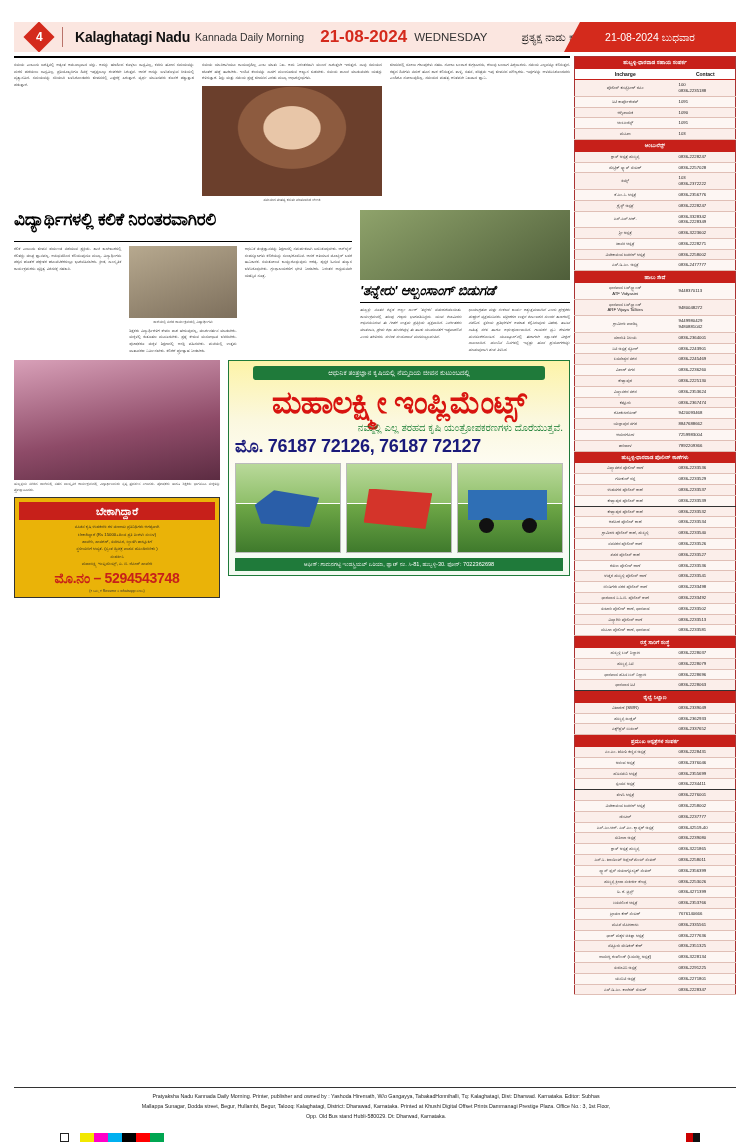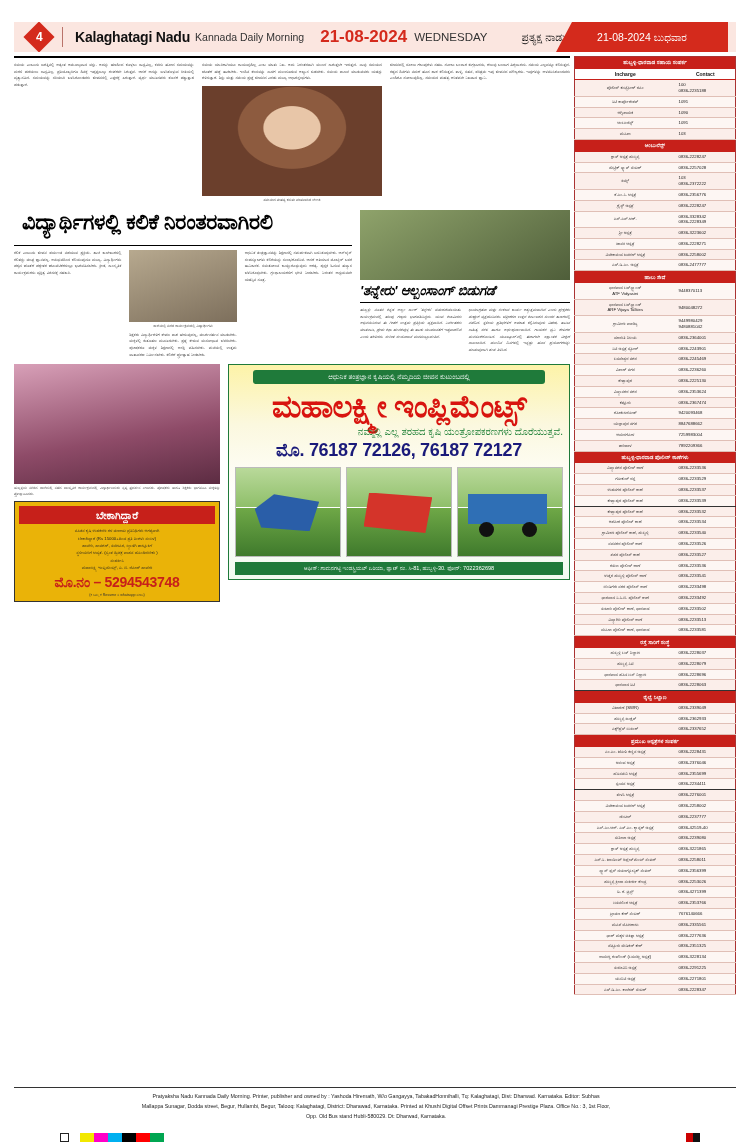--- a/index.html
+++ b/index.html
@@ -22,21 +22,21 @@
     flex:none;
   }
   .mh-logo span { transform:rotate(-45deg); color:#fff; font-weight:bold; font-size:12px; }
   .mh-sep { width:1px; height:20px; background:#b9736a; margin:0 12px; flex:none; }
   .mh-title { font-size:14px; font-weight:bold; color:#111; letter-spacing:-.2px; }
   .mh-sub { font-size:10.5px; color:#333; margin-left:5px; }
   .mh-date { font-size:17px; font-weight:bold; color:#d42a1c; margin-left:16px; }
   .mh-day { font-size:11.5px; color:#333; margin-left:7px; }
   .mh-kn { font-size:11px; color:#111; margin-left:34px; }
   .mh-redtab {
-    position:absolute; right:8px; top:0; height:30px; width:172px;
+    position:absolute; right:0; top:0; height:30px; width:172px;
     background:#d42a1c; color:#fff; font-size:10.5px;
     display:flex; align-items:center; justify-content:center;
     clip-path: polygon(16px 0, 100% 0, 100% 100%, 0 100%);
   }
 
   
   .body-wrap { position:absolute; left:14px; top:56px; width:722px; }
   .content { width:556px; position:absolute; left:0; top:0; }
   .sidebar { position:absolute; left:560px; top:0; width:162px; }
 
@@ -57,22 +57,22 @@
 
   
   .photo { background:#c8bca8; position:relative; overflow:hidden; }
   .photo.portrait {
     background: radial-gradient(ellipse at 50% 38%, #e8c6a8 0 22%, #8d5b3f 23% 42%, #6b3f2c 43% 100%);
   }
   .cap { font-size:3.8px; color:#333; text-align:center; padding-top:2px; line-height:1.5; }
 
   
   .headline2 {
-    font-size:21px; font-weight:bold; color:#000; white-space:nowrap;
-    letter-spacing:-.3px; padding-bottom:11px;margin-left:8px;
+    font-size:17px; font-weight:bold; color:#000; white-space:nowrap;
+    letter-spacing:-.3px; padding-bottom:11px;
   }
   .headline3 {
     font-size:13.5px; font-weight:bold; color:#000; white-space:nowrap;
     letter-spacing:-.3px; padding:3px 0;
   }
   .rule { height:1.5px; background:#000; }
 
   
   .sb-table { width:162px; border:1px solid #a33; border-collapse:collapse; }
   .sb-head {
@@ -122,21 +122,21 @@
     background:#d6157f; color:#fff; font-size:8.5px; font-weight:bold;
     padding:3px 26px; position:relative;
     clip-path: polygon(0 0,100% 0,92% 50%,100% 100%,0 100%,8% 50%);
   }
   .ad-title {
     font-size:31px; font-weight:bold; color:#d8140f; text-align:center;
     letter-spacing:-.8px; line-height:1.15; padding-top:5px; white-space:nowrap;
   }
   .ad-sub { font-size:10px; color:#137a2e; text-align:right; padding-top:1px; }
   .ad-phone {
-    font-size:18px; font-weight:bold; color:#1a1a7a; text-align:center;
+    font-size:18px; font-weight:bold; color:#1a1a7a; 
     padding-top:2px; letter-spacing:-.3px;
   }
   .ad-imgrow { display:flex; gap:5px; margin-top:6px; }
   .ad-img { flex:1; height:90px; border:1px solid #bbb; position:relative; overflow:hidden; }
   .gr { position:absolute; left:0; right:0; bottom:0; height:55%;
         background:linear-gradient(180deg,#6fa847,#3f7a2c); }
   .sky { position:absolute; left:0; right:0; top:0; height:45%;
          background:linear-gradient(180deg,#b9d99a,#8fbf6a); }
   .ad-footline {
     background:#1f7a3a; color:#fff; font-size:5.6px; text-align:center;

